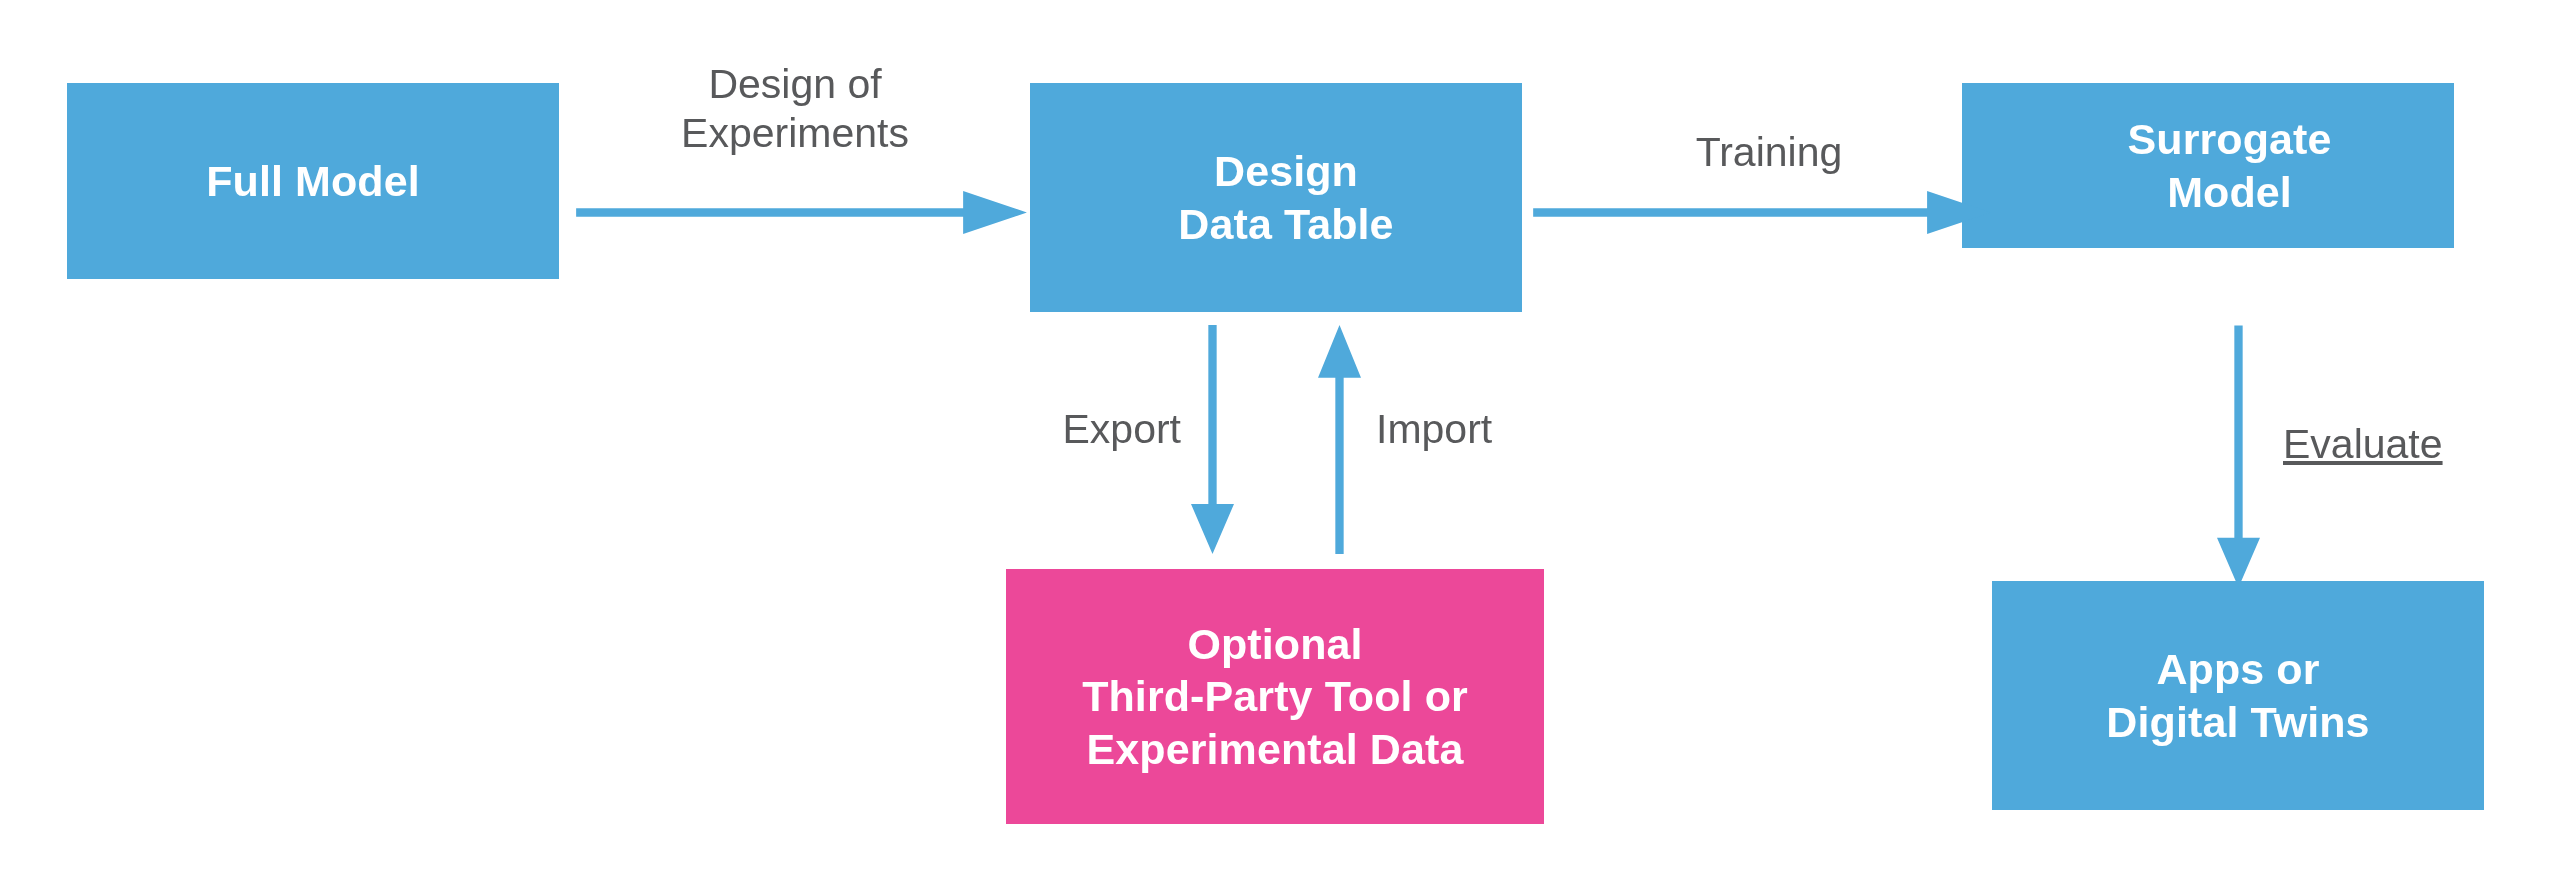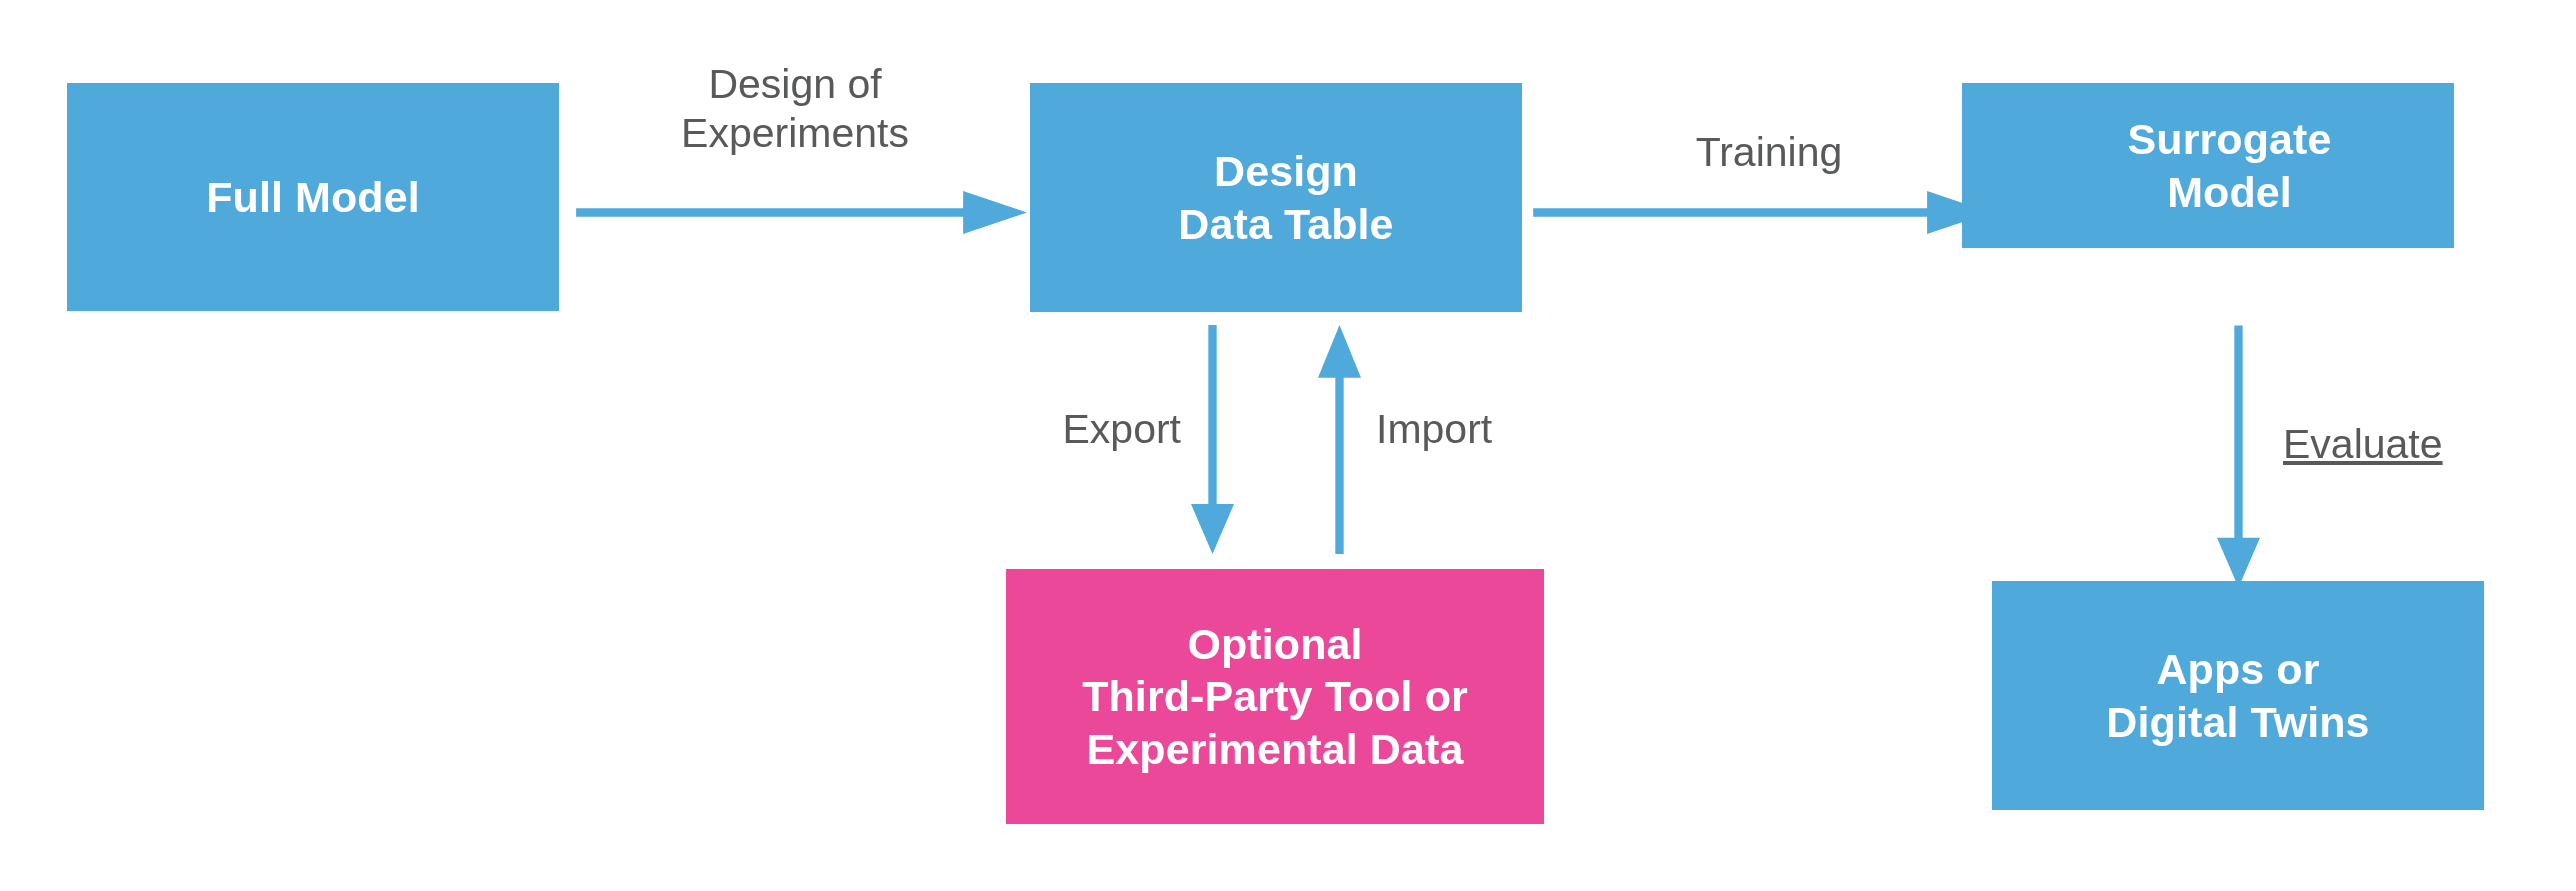--- a/index.html
+++ b/index.html
@@ -30,21 +30,21 @@
     letter-spacing: 0.1px;
     box-sizing: border-box;
   }
   .node-light { background: #4FA9DB; }
   .node-dark  { background: #ec4899; }
 
   .node-label { white-space: pre-line; display: block; }
 
   
   #node-full-model {
-    left: 67px;  top: 83px;  width: 492px;  height: 228px;
+    left: 67px;  top: 83px;  width: 492px;  height: 196px;
     font-size: 43px;
   }
   #node-design-data-table {
     left: 1030px; top: 83px; width: 492px; height: 229px;
     font-size: 43px;
     padding-left: 20px;
   }
   #node-surrogate-model {
     left: 1962px; top: 83px; width: 492px; height: 165px;
     font-size: 43px;

